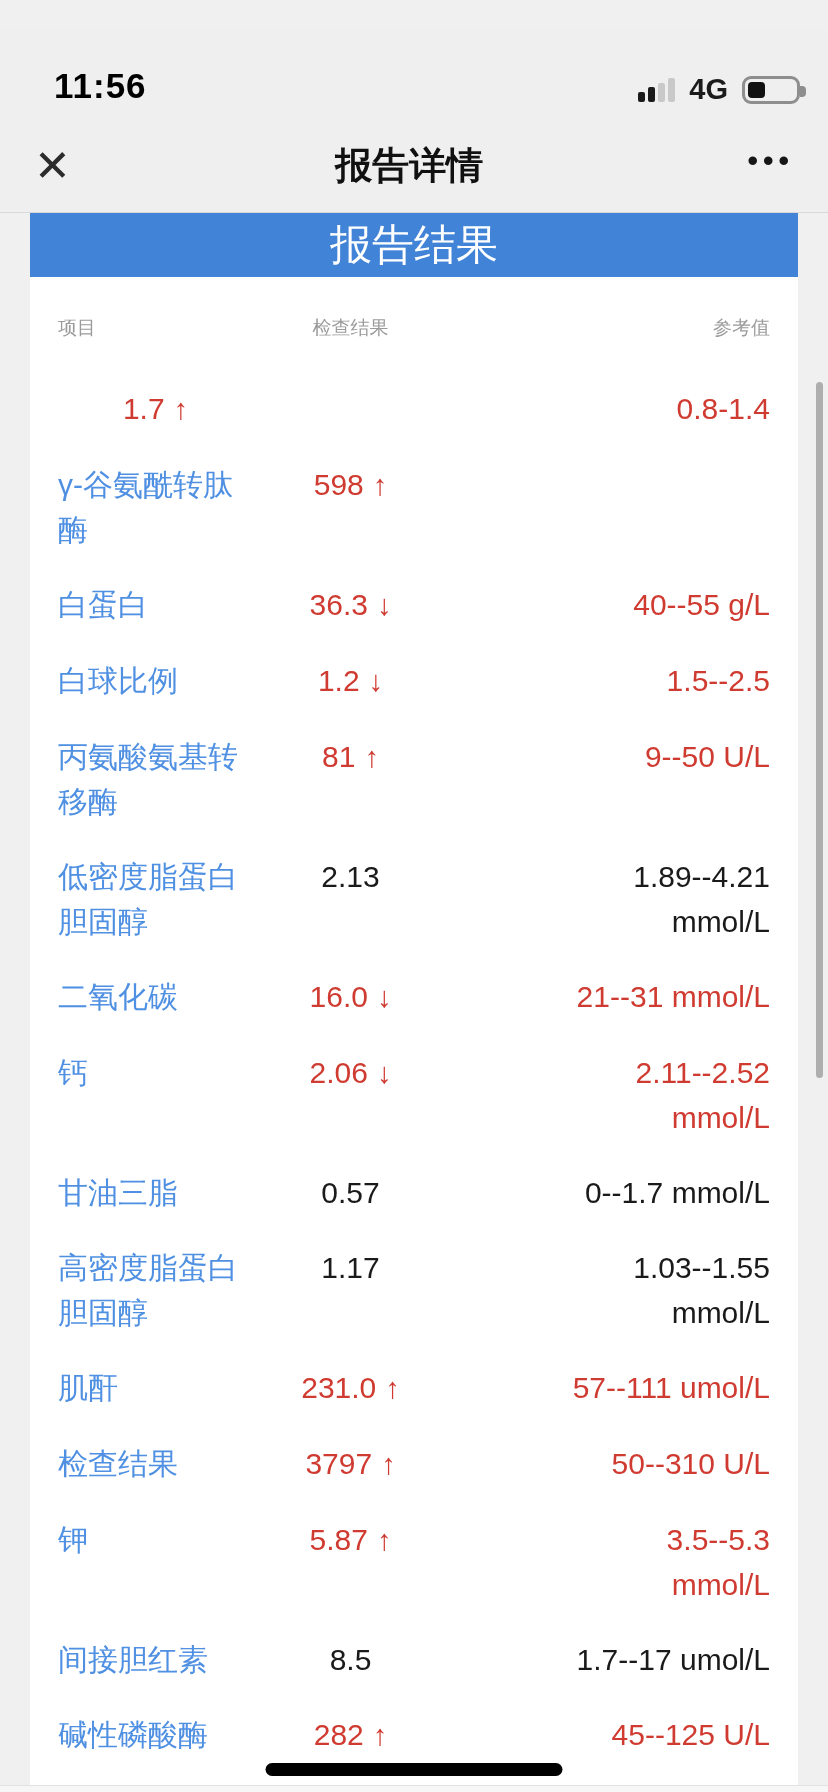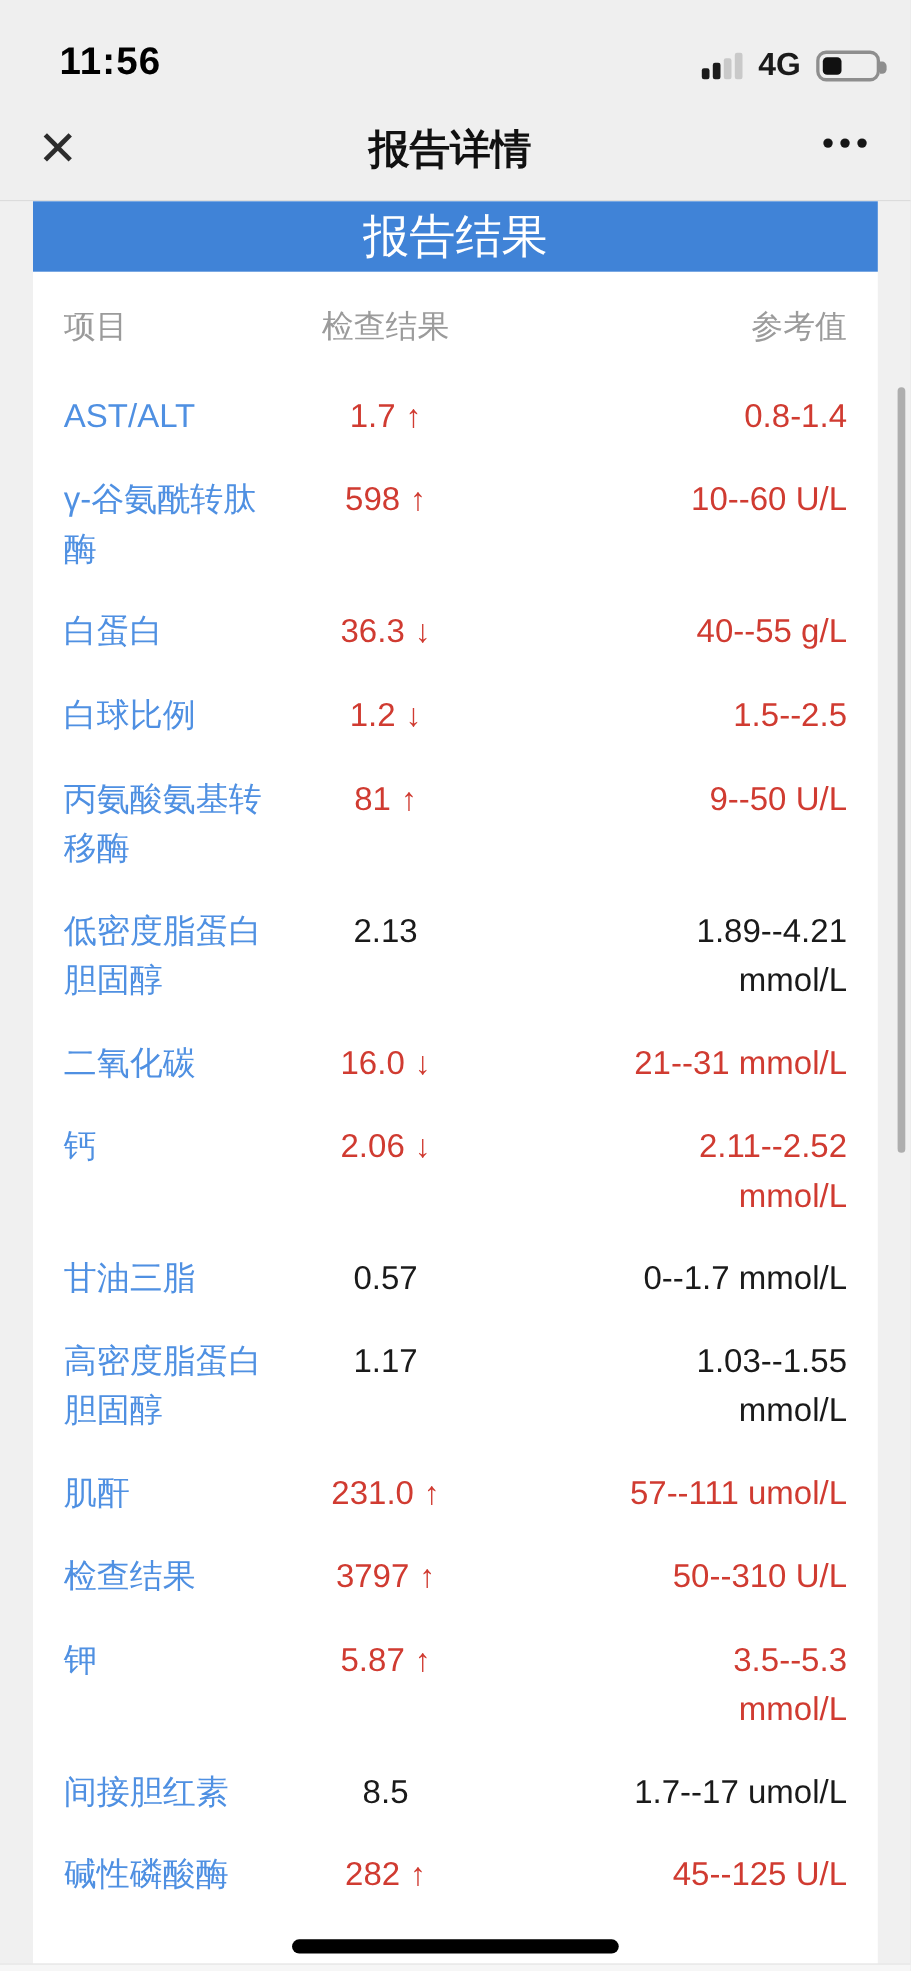--- a/index.html
+++ b/index.html
@@ -1,20 +1,20 @@
 <!DOCTYPE html>
 <html><head>
 <meta charset="utf-8">
 <style>
   html,body{margin:0;padding:0;background:#dcdcdc;}
   *{box-sizing:border-box;font-family:"Liberation Sans","DejaVu Sans",sans-serif;}
   .screen{position:relative;width:828px;height:1792px;margin:0 auto;background:#f0f0f0;overflow:hidden;}
 
   
-  .status-bar{height:90px;background:#efefef;display:flex;align-items:flex-end;justify-content:space-between;padding:0 28px 14px 54px;}
+  .status-bar{height:90px;background:#efefef;display:flex;align-items:flex-end;justify-content:space-between;padding:0 28px 14px 54px;margin-top:30px;}
   .time{font-size:35px;font-weight:700;color:#000;letter-spacing:1px;}
   .status-right{display:flex;align-items:center;gap:10px;}
   .signal{display:flex;align-items:flex-end;gap:3px;height:24px;margin-right:4px;}
   .signal .bar{width:7px;border-radius:2px;background:#c9c9c9;}
   .signal .bar.f{background:#1b1b1b;}
   .s1{height:10px}.s2{height:15px}.s3{height:19px}.s4{height:24px}
   .net{font-size:29px;font-weight:600;color:#1b1b1b;margin-right:4px;text-align:right;}
   .battery{position:relative;width:58px;height:28px;border:3px solid #8e8e8e;border-radius:9px;padding:3px;}
   .battery .fill{width:38%;height:100%;background:#111;border-radius:4px;}
   .battery .tip{position:absolute;right:-9px;top:7px;width:6px;height:11px;background:#8e8e8e;border-radius:0 4px 4px 0;}
@@ -23,21 +23,21 @@
   .nav-bar{height:93px;background:#efefef;border-bottom:1px solid #d8d8d8;display:flex;align-items:center;justify-content:space-between;padding:0 34px;}
   .close-btn{font-size:44px;font-weight:300;color:#2c2c2c;line-height:1;cursor:pointer;}
   .nav-title{font-size:37px;font-weight:700;color:#111;}
   .more-btn{font-size:30px;font-weight:700;color:#161616;letter-spacing:5px;cursor:pointer;line-height:1;padding-bottom:10px;}
 
   
   .content{position:relative;height:1607px;background:#f0f0f0;}
   .card{margin:0 30px;background:#ffffff;height:100%;}
   .banner{height:64px;background:#4083d7;color:#fff;font-size:42px;display:flex;align-items:center;justify-content:center;}
   .tbl{padding:28px 28px 0 28px;}
-  .tbl-head{display:flex;align-items:flex-start;color:#9b9b9b;font-size:29px;line-height:45px;margin-bottom:36px;}
+  .tbl-head{display:flex;align-items:flex-start;color:#9b9b9b;font-size:19px;line-height:45px;margin-bottom:36px;}
   .row{display:flex;align-items:flex-start;font-size:30px;line-height:45px;margin-bottom:30px;}
   .c1{flex:0 0 195px;}
   .c2{flex:0 0 195px;text-align:center;}
   .c3{flex:1;text-align:right;white-space:pre-line;}
   .row .c1{color:#4f90e2;white-space:pre-line;cursor:pointer;}
   .row .c2,.row .c3{color:#1a1a1a;}
   .row.abnormal .c2,.row.abnormal .c3{color:#d03b31;}
   .arrow{display:inline-block;margin-left:9px;font-size:29px;}
 
   
@@ -77,29 +77,27 @@
     <div class="card">
       <div class="banner">报告结果</div>
       <div class="tbl">
         <div class="tbl-head">
           <div class="c1">项目</div>
           <div class="c2">检查结果</div>
           <div class="c3">参考值</div>
         </div>
         <div>
   <div class="row abnormal">
-    <div class="c1">AST/ALT</div>
     <div class="c2"><span>1.7</span><span class="arrow">↑</span></div>
     <div class="c3">0.8-1.4</div>
   </div>
 
   <div class="row abnormal">
     <div class="c1">γ-谷氨酰转肽酶</div>
     <div class="c2"><span>598</span><span class="arrow">↑</span></div>
-    <div class="c3">10--60 U/L</div>
   </div>
 
   <div class="row abnormal">
     <div class="c1">白蛋白</div>
     <div class="c2"><span>36.3</span><span class="arrow">↓</span></div>
     <div class="c3">40--55 g/L</div>
   </div>
 
   <div class="row abnormal">
     <div class="c1">白球比例</div>

